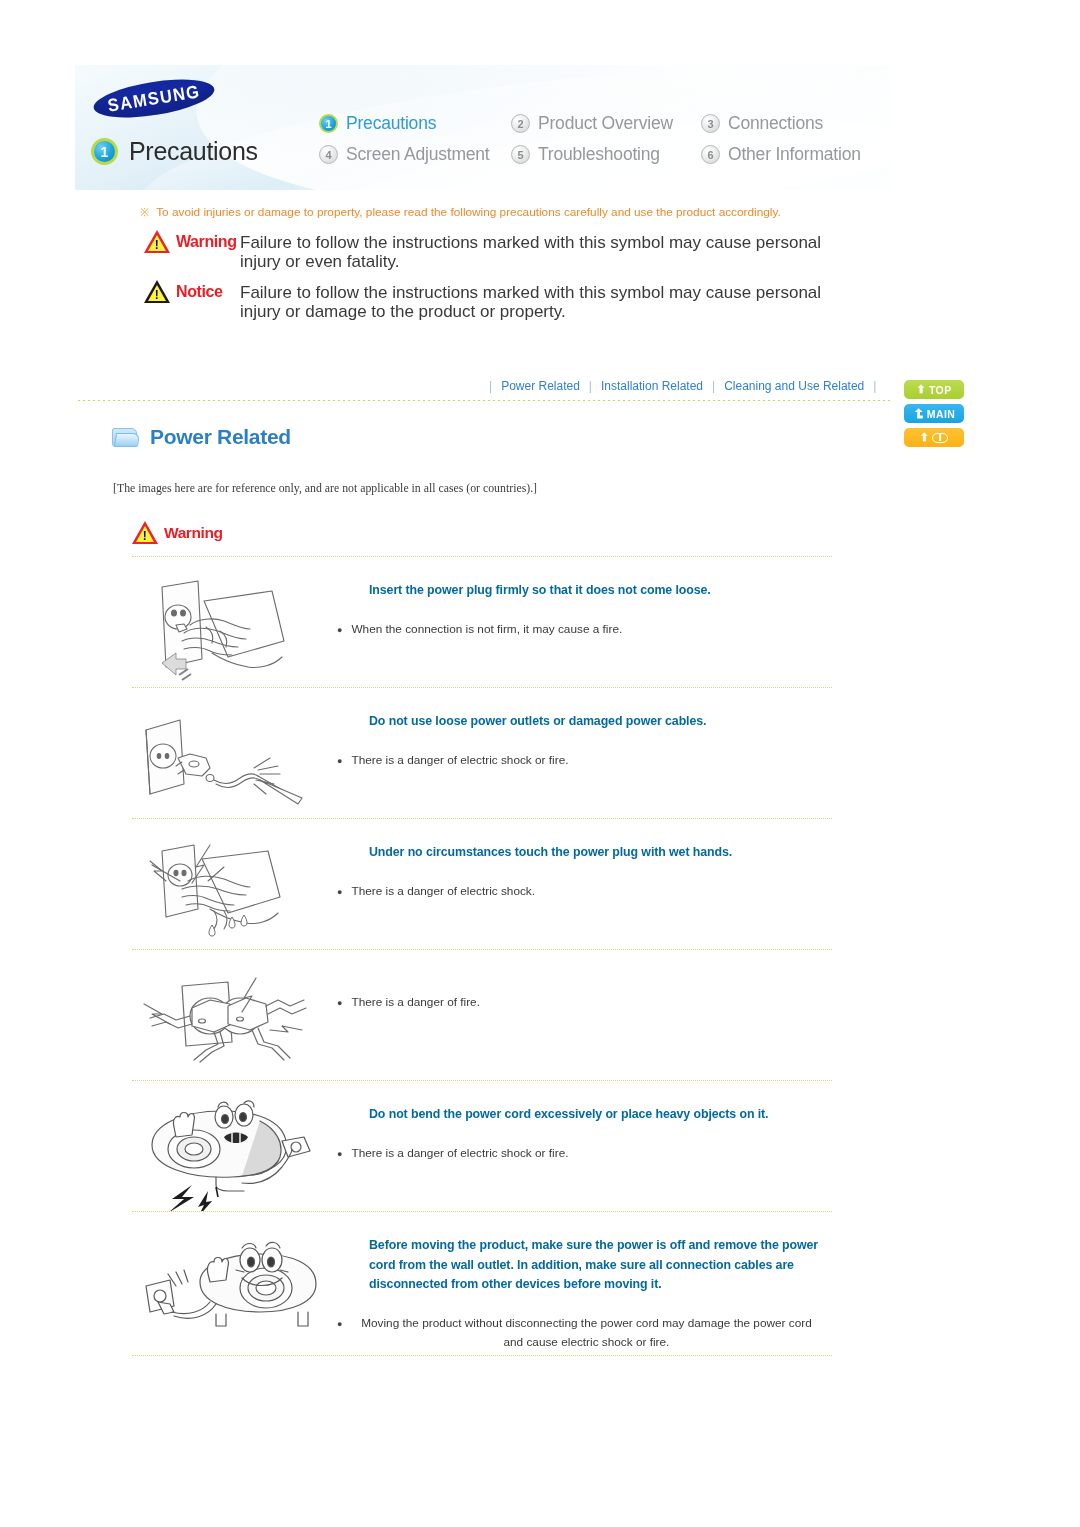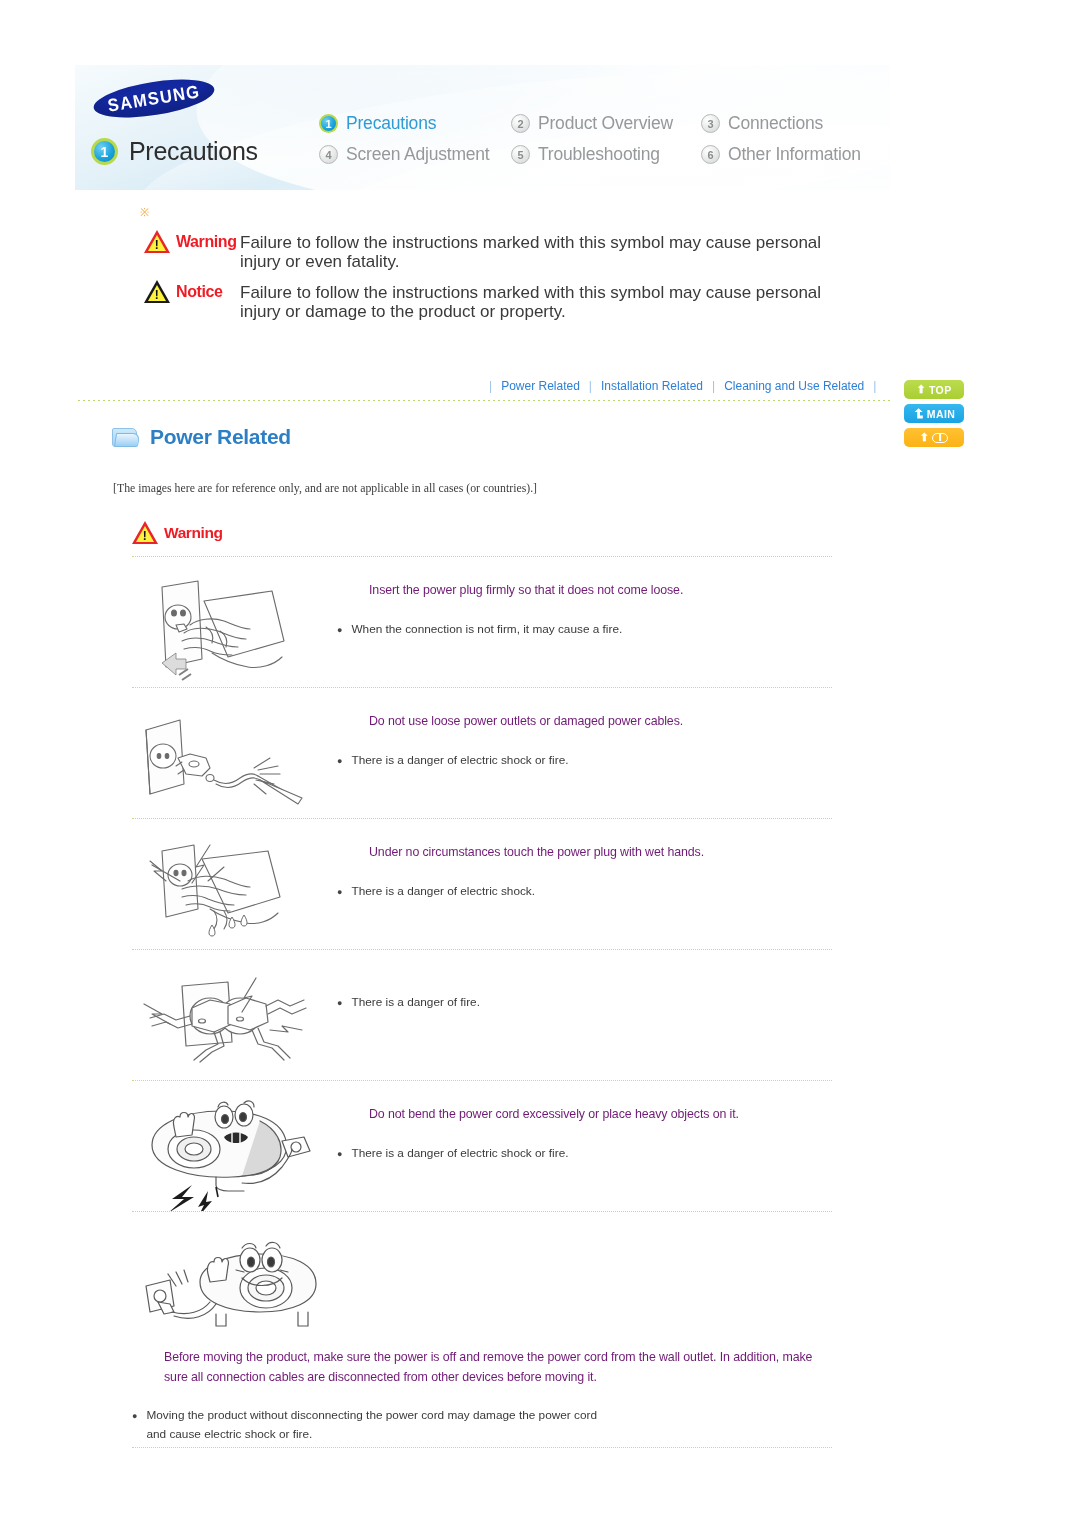--- a/index.html
+++ b/index.html
@@ -365,52 +365,52 @@
     width: 700px;
   }
   .srow {
     display: flex;
     align-items: flex-start;
     border-top: 1px dotted #c3e07a;
     padding-top: 18px;
     min-height: 127px;
     box-sizing: border-box;
   }
-  .srow:last-child { border-bottom: 1px dotted #c3e07a; flex-direction: column; }
+  .srow:last-child { border-bottom: 1px dotted #c3e07a; }
   .srow .illus {
     width: 205px;
     flex: 0 0 auto;
     height: 112px;
     position: relative;
   }
   .srow .stext { padding-top: 6px; flex: 1 1 auto; }
   .sheading {
     font-size: 12.4px;
-    color: #701a75;
-    font-weight: normal;
+    color: #0369a1;
+    font-weight: bold;
     line-height: 19.5px;
     letter-spacing: -0.1px;
     padding-left: 32px;
   }
   .sbullets { margin-top: 19px; }
   .sbullet {
     display: flex;
     font-size: 11.8px;
     color: #3a3a3a;
     line-height: 19px;
     margin-bottom: 3px;
   }
   .sbullet .dot {
     margin-right: 9px;
     font-size: 9px;
     line-height: 20px;
     color: #444;
     flex: 0 0 auto;
   }
-  .sbullet .btxt { max-width: 470px; }
+  .sbullet .btxt { max-width: 470px; text-align: center; }
 
   svg { display: block; }
 </style>
 </head>
 <body>
 
 <div class="header">
   <div class="swoosh1"></div>
   <div class="swoosh2"></div>
   <div class="swoosh3"></div>
@@ -448,20 +448,21 @@
     <div class="navitem inactive">
       <div class="ncirc">6</div>
       <div class="nlabel">Other Information</div>
     </div>
   </div>
 </div>
 
 <div class="intro">
   <div class="intro-lead">
     <div class="star">※</div>
+    <div class="lead-text">To avoid injuries or damage to property, please read the following precautions carefully and use the product accordingly.</div>
   </div>
 
   <div class="sym-row">
     <div class="sym-badge">
       <div class="tri tri-warn">
         <div class="inner"></div>
         <div class="bang">!</div>
       </div>
       <div class="sym-word">Warning</div>
     </div>

